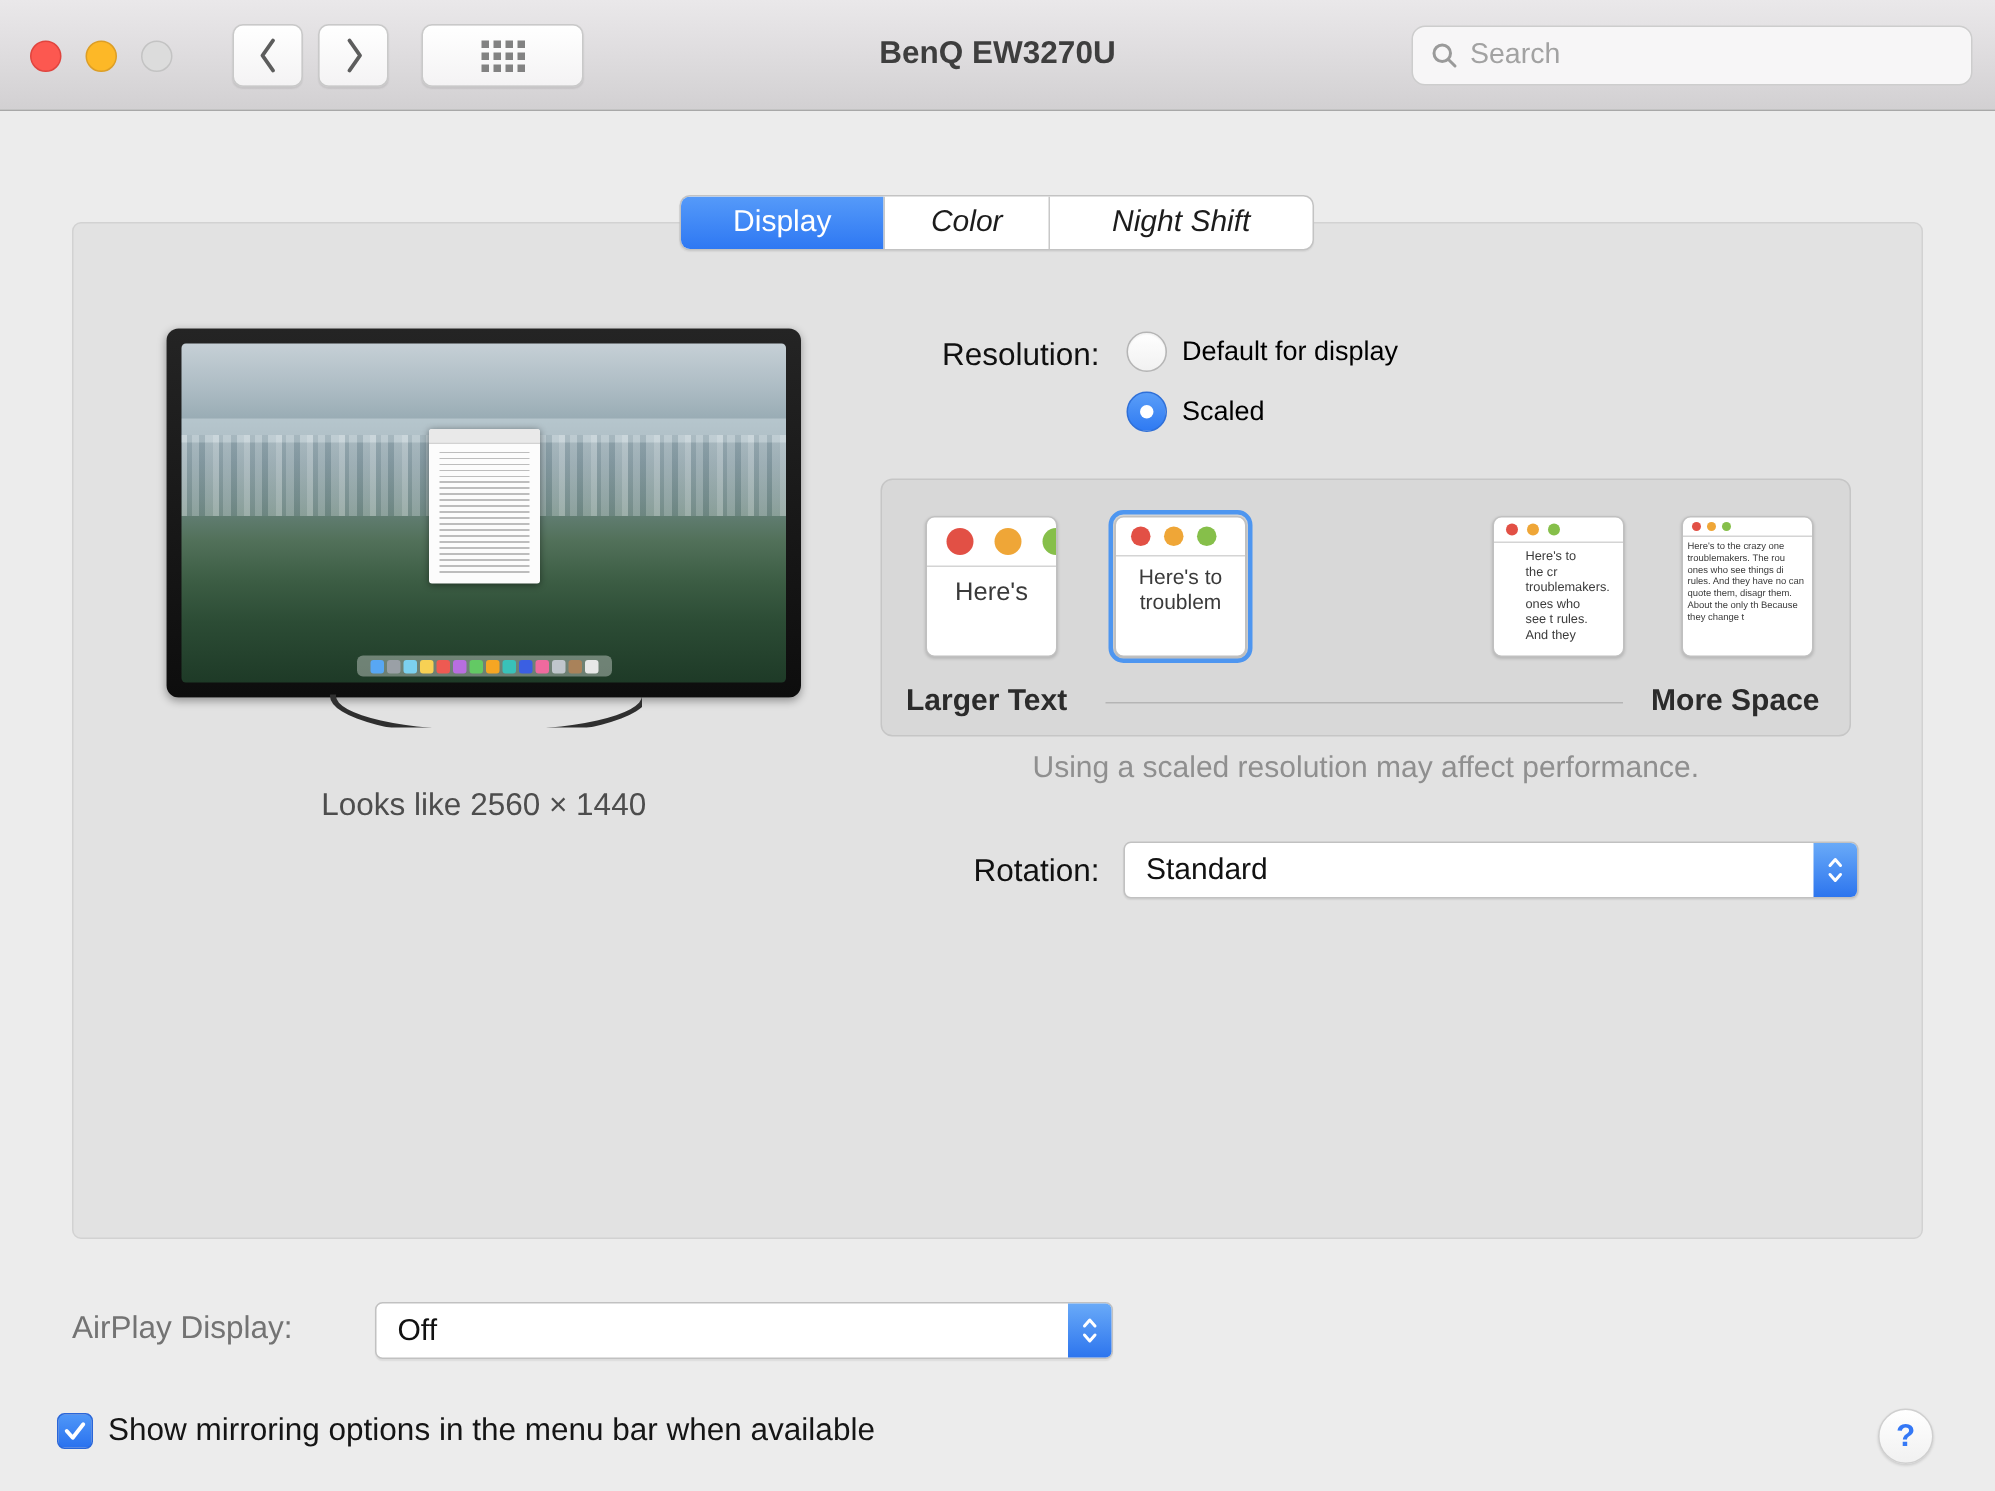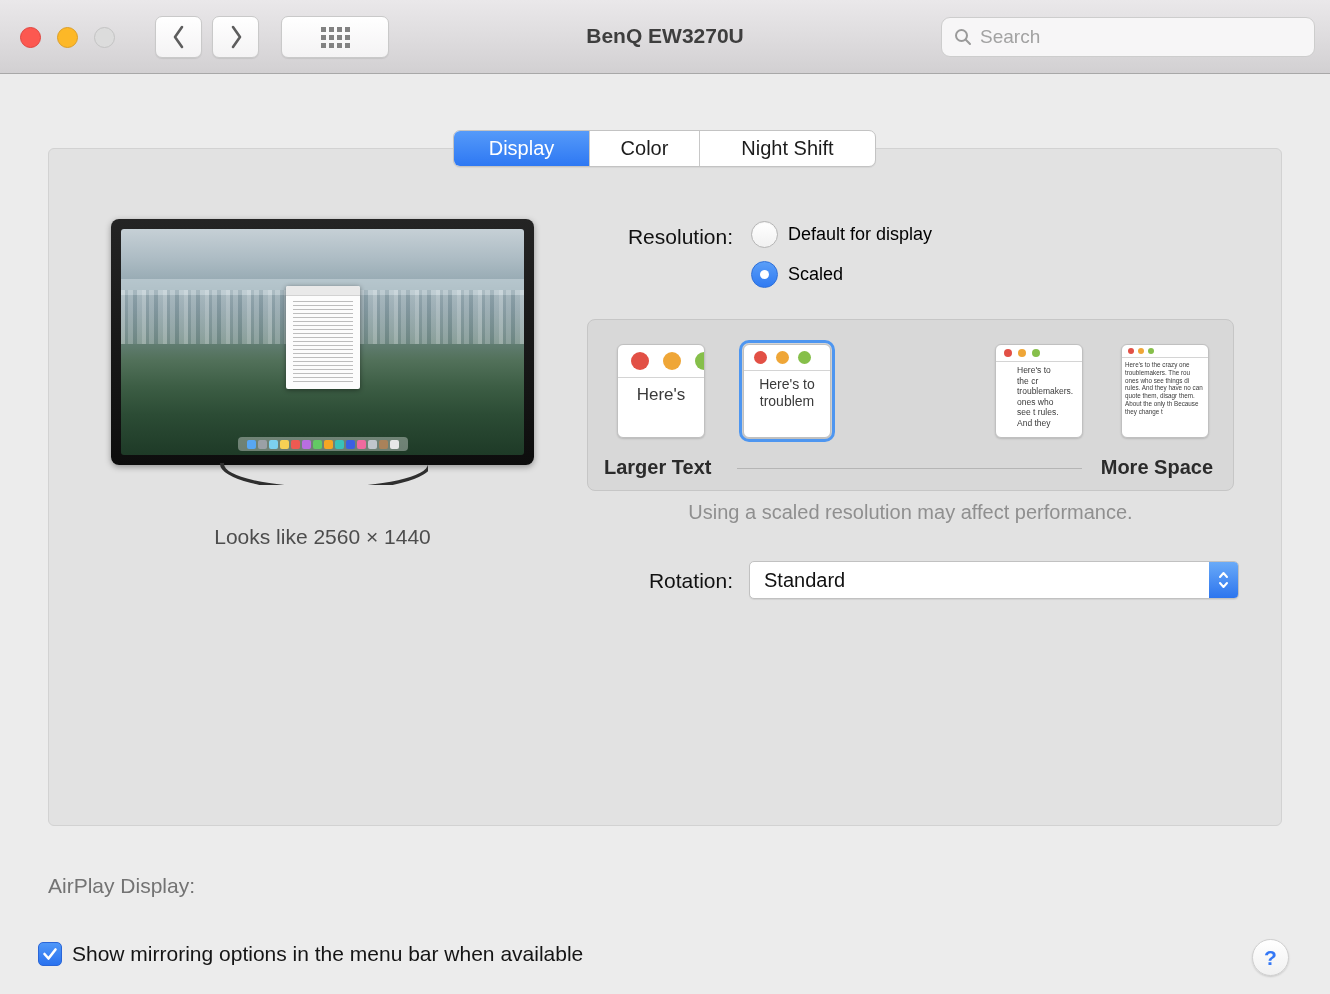--- a/index.html
+++ b/index.html
@@ -31,21 +31,21 @@
     display:flex; align-items:center; padding:0 12px; gap:8px; }
   .search-field input { flex:1; border:none; outline:none; background:transparent;
     font-size:19px; color:#333; font-family:"Liberation Sans","DejaVu Sans",sans-serif; }
   .search-field input::placeholder { color:#a2a2a2; }
 
   
   .tabbar { position:absolute; left:453px; top:130px; height:37px; display:flex;
     background:#ffffff; border:1px solid #c3c3c3; border-radius:7px; overflow:hidden;
     box-shadow:0 1px 1px rgba(0,0,0,0.06); z-index:5; }
   .seg { font-size:20px; color:#1c1c1c; display:flex; align-items:center; justify-content:center; cursor:default; }
-  .seg + .seg { border-left:1px solid #c8c8c8; }
+  .seg + .seg { border-left:1px solid #c8c8c8;font-style:italic; }
   .seg.w1 { width:135px; } .seg.w2 { width:110px; } .seg.w3 { width:176px; }
   .seg.selected { background:linear-gradient(180deg,#559af9,#2e78f3); color:#fff; border-left:none; }
 
   
   .panel { position:absolute; left:48px; top:148px; width:1234px; height:678px;
     background:#e2e2e2; border:1px solid #d2d2d2; border-radius:6px; }
 
   
   .monitor { position:absolute; left:62px; top:70px; width:423px; }
   .bezel { position:relative; width:423px; height:246px; background:linear-gradient(180deg,#242424,#0d0d0d);
@@ -278,20 +278,29 @@
       <span class="cap">
         <svg width="13" height="22" viewBox="0 0 13 22">
           <path d="M3 8 L6.5 4 L10 8" fill="none" stroke="#fff" stroke-width="2" stroke-linecap="round" stroke-linejoin="round"></path>
           <path d="M3 14 L6.5 18 L10 14" fill="none" stroke="#fff" stroke-width="2" stroke-linecap="round" stroke-linejoin="round"></path>
         </svg>
       </span>
     </div>
   </div>
 
   <div class="airplay-label">AirPlay Display:</div>
+  <div class="popup airplay-popup">
+    <span class="value">Off</span>
+    <span class="cap">
+      <svg width="13" height="22" viewBox="0 0 13 22">
+        <path d="M3 8 L6.5 4 L10 8" fill="none" stroke="#fff" stroke-width="2" stroke-linecap="round" stroke-linejoin="round"></path>
+        <path d="M3 14 L6.5 18 L10 14" fill="none" stroke="#fff" stroke-width="2" stroke-linecap="round" stroke-linejoin="round"></path>
+      </svg>
+    </span>
+  </div>
 
   <div class="mirror-row">
     <span class="checkbox">
       <svg width="16" height="14" viewBox="0 0 16 14">
         <path d="M2.5 7 L6.5 11.5 L13.5 2.5" fill="none" stroke="#fff" stroke-width="2.6" stroke-linecap="round" stroke-linejoin="round"></path>
       </svg>
     </span>
     <span class="mirror-label">Show mirroring options in the menu bar when available</span>
   </div>
 

